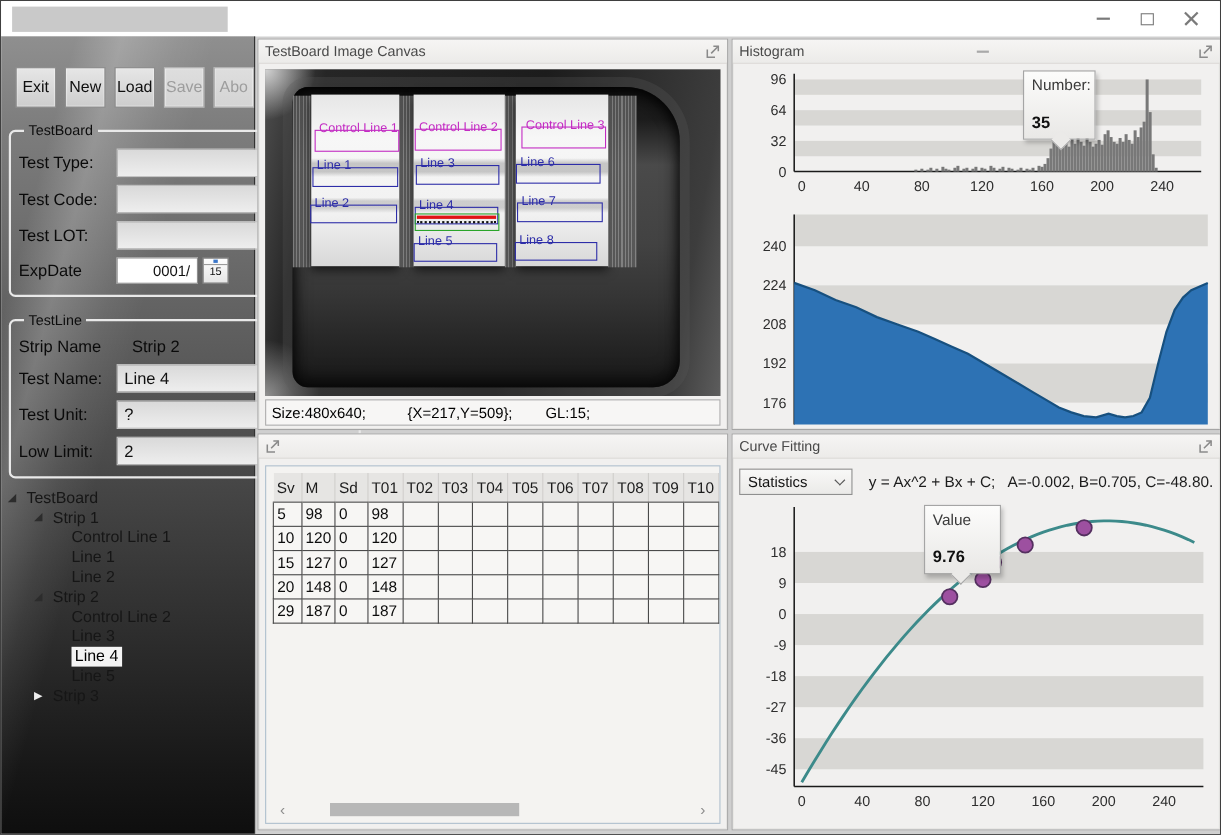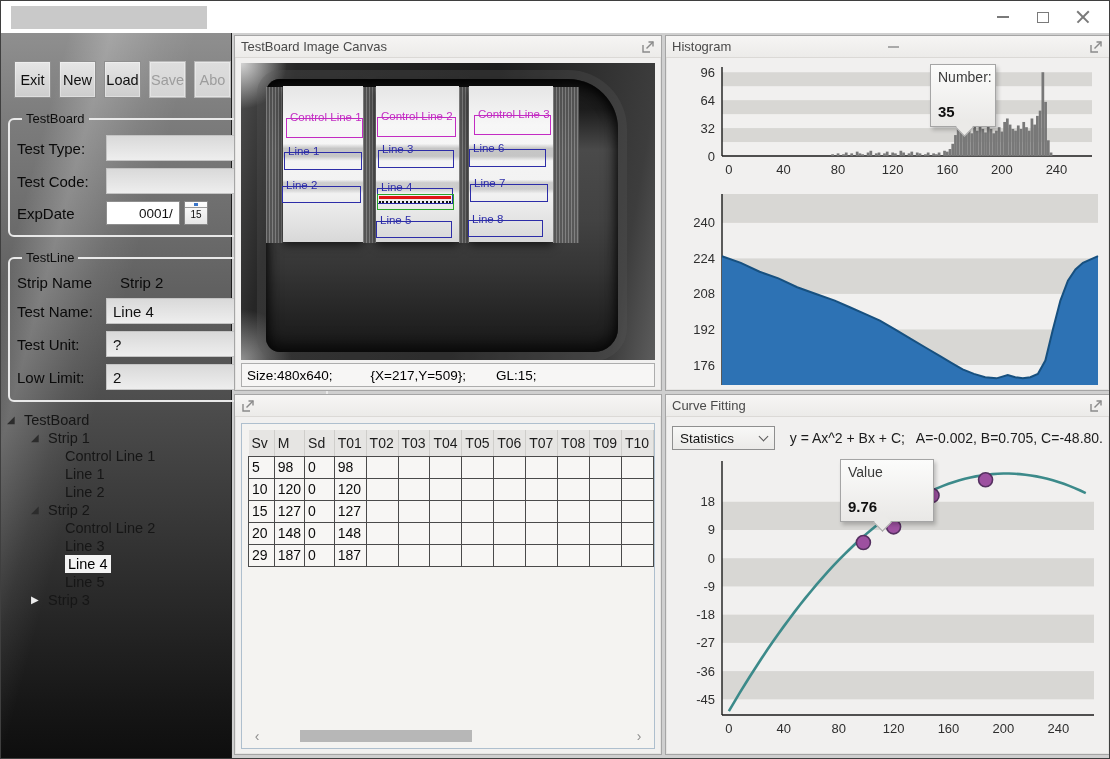--- a/index.html
+++ b/index.html
@@ -97,21 +97,21 @@
   .hist-body { padding:4px 6px; }
   .chart-wrap { position:relative; }
   .tooltip { position:absolute; background:linear-gradient(#fcfcfb,#e9e8e6); border:1px solid #a5a5a5;
     box-shadow:2px 3px 4px rgba(0,0,0,.22); padding:4px 7px 6px; z-index:5; }
   .tip-label { font-size:14px; color:#3a3a3a; }
   .tip-value { font-size:15px; font-weight:bold; color:#101010; margin-top:18px; }
   .tip-tail { position:absolute; bottom:-8px; width:13px; height:13px; background:#ebeae8;
     border-right:1px solid #a5a5a5; border-bottom:1px solid #a5a5a5; transform:rotate(45deg); }
   .hist-tip { left:258px; top:2px; width:66px; }
   .hist-tip .tip-tail { left:42%; }
-  .curve-tip { left:168px; top:4px; width:94px; }
+  .curve-tip { left:168px; top:4px; width:70px; }
   .curve-tip .tip-tail { left:38%; }
 
   
   .stats-body { margin:6px; border:1px solid #aebfce; background:#f4f3f1; position:relative; height:326px; overflow:hidden; }
   table.grid { border-collapse:collapse; table-layout:fixed; margin:6px 0 17px 6px; }
   table.grid th { background:#e6e5e3; font-weight:normal; font-size:14px; color:#1c1c1c; text-align:left;
     padding:4px 3px; border-right:1px solid #cfcecb; border-bottom:1px solid #4a4a4a; height:26px; }
   table.grid td { background:#f7f6f4; font-size:14px; color:#0c0c0c; padding:2px 3px;
     border:1px solid #4a4a4a; height:22px; overflow:hidden; }
   .hscroll { position:absolute; left:4px; right:4px; bottom:3px; height:18px; display:flex; align-items:center; }
@@ -161,20 +161,24 @@
       </div>
 
       <fieldset class="group">
         <legend>TestBoard</legend>
         <div class="frow">
           <span class="flabel">Test Type:</span>
           <input class="finput" value="" style="">
         </div>
         <div class="frow">
           <span class="flabel">Test Code:</span>
+          <input class="finput" value="" style="">
+        </div>
+        <div class="frow">
+          <span class="flabel">Test LOT:</span>
           <input class="finput" value="" style="">
         </div>
         <div class="frow">
           <span class="flabel">ExpDate</span>
           <input class="finput white" value="0001/1/1" style="">
           <div class="cal-btn">
             <div class="cal-top"></div>
             <div class="cal-num">15</div>
           </div>
         </div>

